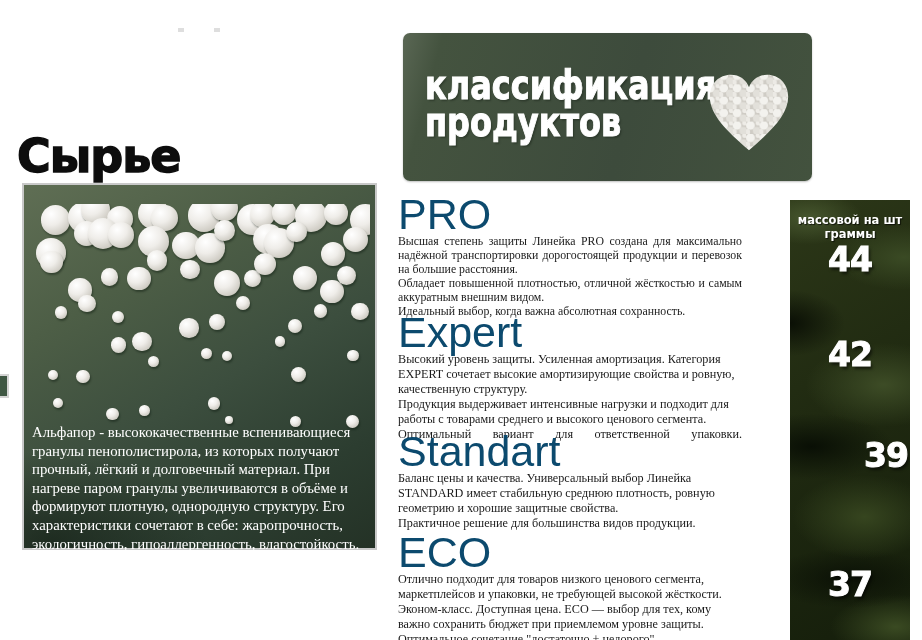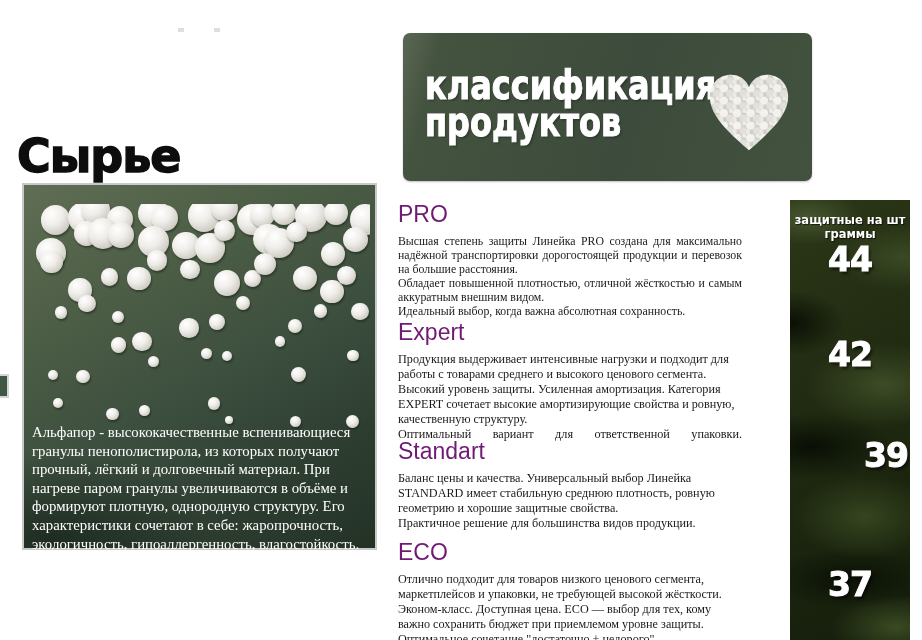--- a/index.html
+++ b/index.html
@@ -38,21 +38,21 @@
   #banner-title{position:absolute;left:22px;top:34px;transform:scaleX(.8);transform-origin:left top;
     font-family:"DejaVu Sans",sans-serif;font-weight:800;font-size:40px;line-height:37px;
     color:#ffffff;-webkit-text-stroke:1px #fff;text-shadow:2px 2px 2px rgba(15,22,15,.35);
     white-space:nowrap;}
   #banner-title span{display:block;}
   #banner-heart{position:absolute;left:303px;top:38px;width:86px;height:84px;}
 
   
   .section{position:absolute;left:398px;width:344px;}
   .section h2{margin:0 0 3px 0;font-family:"Liberation Sans",sans-serif;font-weight:400;
-    font-size:23px;line-height:34px;color:#701a75;}
+    font-size:43px;line-height:34px;color:#0c4a6e;}
   .section .body{font-family:"Liberation Serif",serif;color:#1a1a1a;}
   .section .body p{margin:0;}
   #sec-pro  .body{font-size:11.8px;line-height:14px;}
   #sec-expert .body, #sec-standart .body, #sec-eco .body{font-size:12.2px;line-height:15px;}
   #sec-pro{top:197px;} #sec-expert{top:315px;} #sec-standart{top:434px;} #sec-eco{top:535px;}
   .just{text-align:justify;}
   .spread{text-align:justify;text-align-last:justify;}
 
   
   #density-panel{position:absolute;left:790px;top:200px;width:120px;height:440px;overflow:hidden;
@@ -181,22 +181,22 @@
     <div class="body">
       <p class="just">Высшая степень защиты Линейка PRO создана для максимально надёжной транспортировки дорогостоящей продукции и перевозок на большие расстояния.</p>
       <p class="just">Обладает повышенной плотностью, отличной жёсткостью и самым аккуратным внешним видом.</p>
       <p class="just">Идеальный выбор, когда важна абсолютная сохранность.</p>
     </div>
   </div>
 
   <div id="sec-expert" class="section">
     <h2>Expert</h2>
     <div class="body">
+      <p>Высокий уровень защиты. Усиленная амортизация. Категория EXPERT сочетает высокие амортизирующие свойства и ровную, качественную структуру.</p>
       <p>Продукция выдерживает интенсивные нагрузки и подходит для работы с товарами среднего и высокого ценового сегмента.</p>
-      <p>Высокий уровень защиты. Усиленная амортизация. Категория EXPERT сочетает высокие амортизирующие свойства и ровную, качественную структуру.</p>
       <p class="spread">Оптимальный вариант для ответственной упаковки.</p>
     </div>
   </div>
 
   <div id="sec-standart" class="section">
     <h2>Standart</h2>
     <div class="body">
       <p>Баланс цены и качества. Универсальный выбор Линейка STANDARD имеет стабильную среднюю плотность, ровную геометрию и хорошие защитные свойства.</p>
       <p>Практичное решение для большинства видов продукции.</p>
     </div>
@@ -206,21 +206,21 @@
     <h2>ECO</h2>
     <div class="body">
       <p>Отлично подходит для товаров низкого ценового сегмента, маркетплейсов и упаковки, не требующей высокой жёсткости.</p>
       <p>Эконом-класс. Доступная цена. ECO — выбор для тех, кому важно сохранить бюджет при приемлемом уровне защиты.</p>
       <p>Оптимальное сочетание "достаточно + недорого".</p>
     </div>
   </div>
 
   <div id="density-panel">
     <div id="panel-header">
-      <div>защитные на шт</div>
+      <div>массовой на шт</div>
       <div>граммы</div>
     </div>
     <div id="val-0" class="panel-value">44</div>
     <div id="val-1" class="panel-value">42</div>
     <div id="val-2" class="panel-value">39</div>
     <div id="val-3" class="panel-value">37</div>
   </div>
 
 </div>
 

